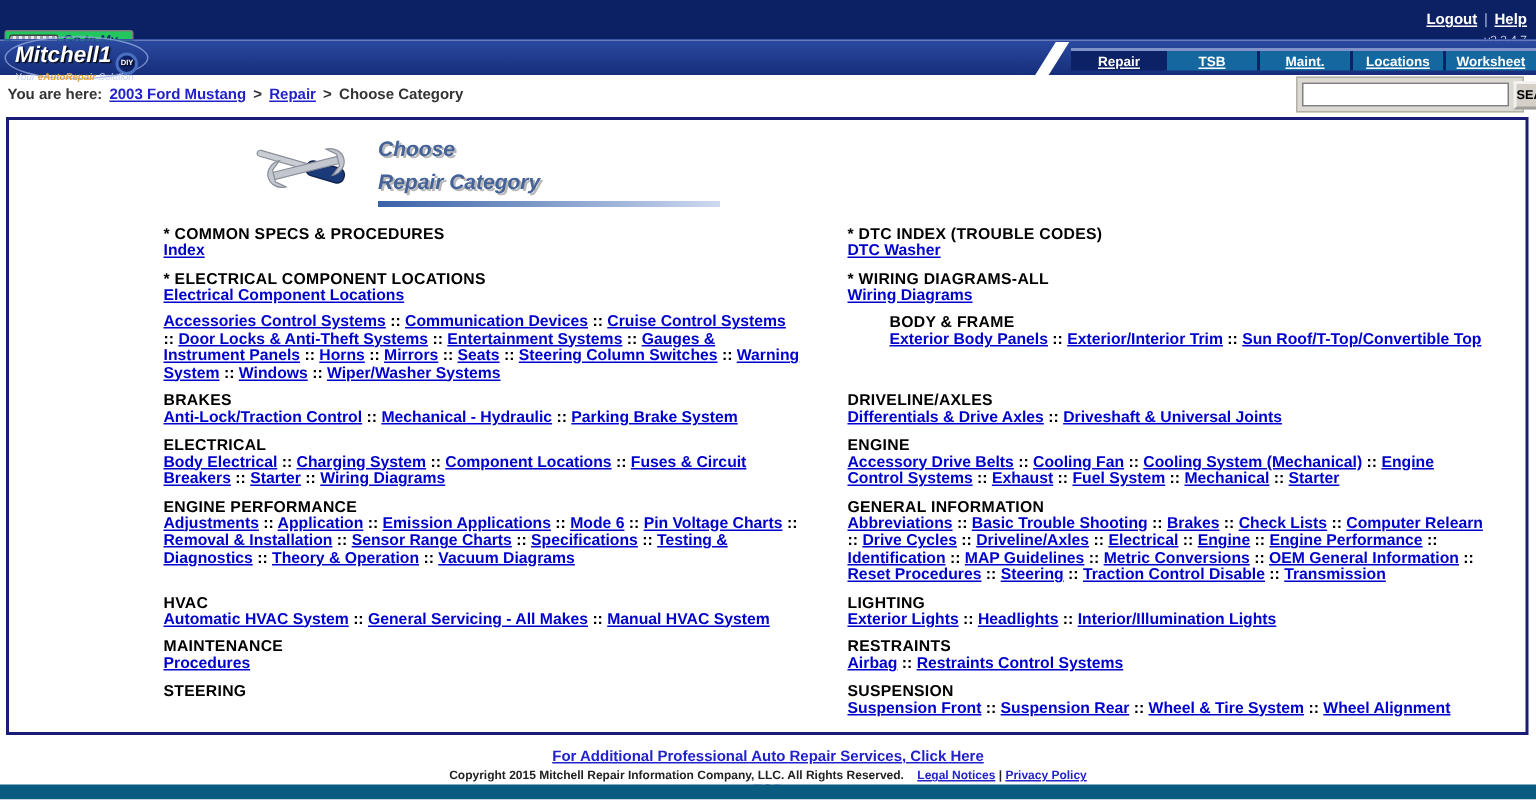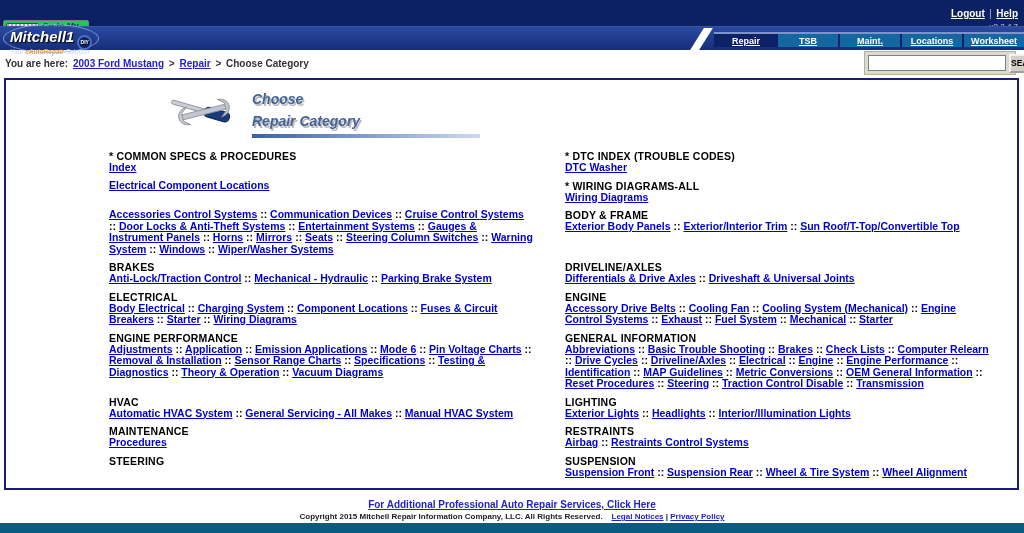--- a/index.html
+++ b/index.html
@@ -128,20 +128,21 @@
       <div class="ptitle">Repair Category</div>
       <div class="titlebar"></div>
     </div>
   </div>
   <div class="cat-grid">
       <div class="cat-section" style="grid-area: 1 / 1;">
         <div class="cat-header">* COMMON SPECS &amp; PROCEDURES</div>
         <div class="cat-links"><a class="cat-link">Index</a></div>
       </div>
       <div class="cat-section" style="grid-area: 2 / 1;">
+        <div class="cat-header">* ELECTRICAL COMPONENT LOCATIONS</div>
         <div class="cat-links"><a class="cat-link">Electrical Component Locations</a></div>
       </div>
       <div class="cat-section" style="grid-area: 3 / 1;">
         <div class="cat-links"><a class="cat-link">Accessories Control Systems</a><span class="sep"> :: </span><a class="cat-link">Communication Devices</a><span class="sep"> :: </span><a class="cat-link">Cruise Control Systems</a><span class="sep"> :: </span><a class="cat-link">Door Locks &amp; Anti-Theft Systems</a><span class="sep"> :: </span><a class="cat-link">Entertainment Systems</a><span class="sep"> :: </span><a class="cat-link">Gauges &amp; Instrument Panels</a><span class="sep"> :: </span><a class="cat-link">Horns</a><span class="sep"> :: </span><a class="cat-link">Mirrors</a><span class="sep"> :: </span><a class="cat-link">Seats</a><span class="sep"> :: </span><a class="cat-link">Steering Column Switches</a><span class="sep"> :: </span><a class="cat-link">Warning System</a><span class="sep"> :: </span><a class="cat-link">Windows</a><span class="sep"> :: </span><a class="cat-link">Wiper/Washer Systems</a></div>
       </div>
       <div class="cat-section" style="grid-area: 4 / 1;">
         <div class="cat-header">BRAKES</div>
         <div class="cat-links"><a class="cat-link">Anti-Lock/Traction Control</a><span class="sep"> :: </span><a class="cat-link">Mechanical - Hydraulic</a><span class="sep"> :: </span><a class="cat-link">Parking Brake System</a></div>
       </div>
       <div class="cat-section" style="grid-area: 5 / 1;">
@@ -164,21 +165,21 @@
         <div class="cat-header">STEERING</div>
       </div>
       <div class="cat-section" style="grid-area: 1 / 2;">
         <div class="cat-header">* DTC INDEX (TROUBLE CODES)</div>
         <div class="cat-links"><a class="cat-link">DTC Washer</a></div>
       </div>
       <div class="cat-section" style="grid-area: 2 / 2;">
         <div class="cat-header">* WIRING DIAGRAMS-ALL</div>
         <div class="cat-links"><a class="cat-link">Wiring Diagrams</a></div>
       </div>
-      <div class="cat-section" style="grid-area: 3 / 2;">
+      <div class="cat-section" style="grid-area: 3 / 2; margin-left: 28px;">
         <div class="cat-header">BODY &amp; FRAME</div>
         <div class="cat-links"><a class="cat-link">Exterior Body Panels</a><span class="sep"> :: </span><a class="cat-link">Exterior/Interior Trim</a><span class="sep"> :: </span><a class="cat-link">Sun Roof/T-Top/Convertible Top</a></div>
       </div>
       <div class="cat-section" style="grid-area: 4 / 2;">
         <div class="cat-header">DRIVELINE/AXLES</div>
         <div class="cat-links"><a class="cat-link">Differentials &amp; Drive Axles</a><span class="sep"> :: </span><a class="cat-link">Driveshaft &amp; Universal Joints</a></div>
       </div>
       <div class="cat-section" style="grid-area: 5 / 2;">
         <div class="cat-header">ENGINE</div>
         <div class="cat-links"><a class="cat-link">Accessory Drive Belts</a><span class="sep"> :: </span><a class="cat-link">Cooling Fan</a><span class="sep"> :: </span><a class="cat-link">Cooling System (Mechanical)</a><span class="sep"> :: </span><a class="cat-link">Engine Control Systems</a><span class="sep"> :: </span><a class="cat-link">Exhaust</a><span class="sep"> :: </span><a class="cat-link">Fuel System</a><span class="sep"> :: </span><a class="cat-link">Mechanical</a><span class="sep"> :: </span><a class="cat-link">Starter</a></div>

